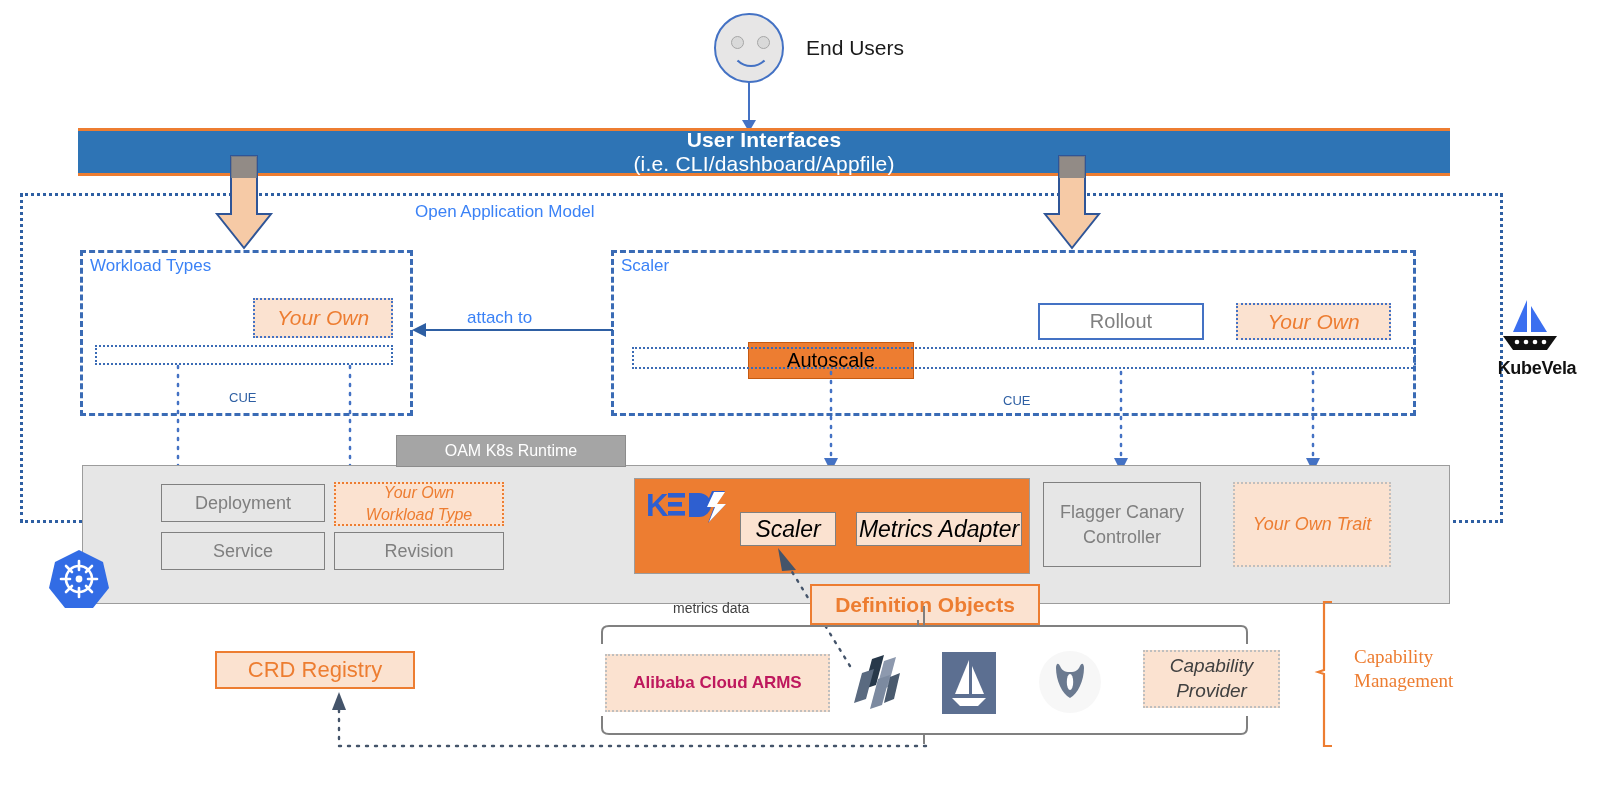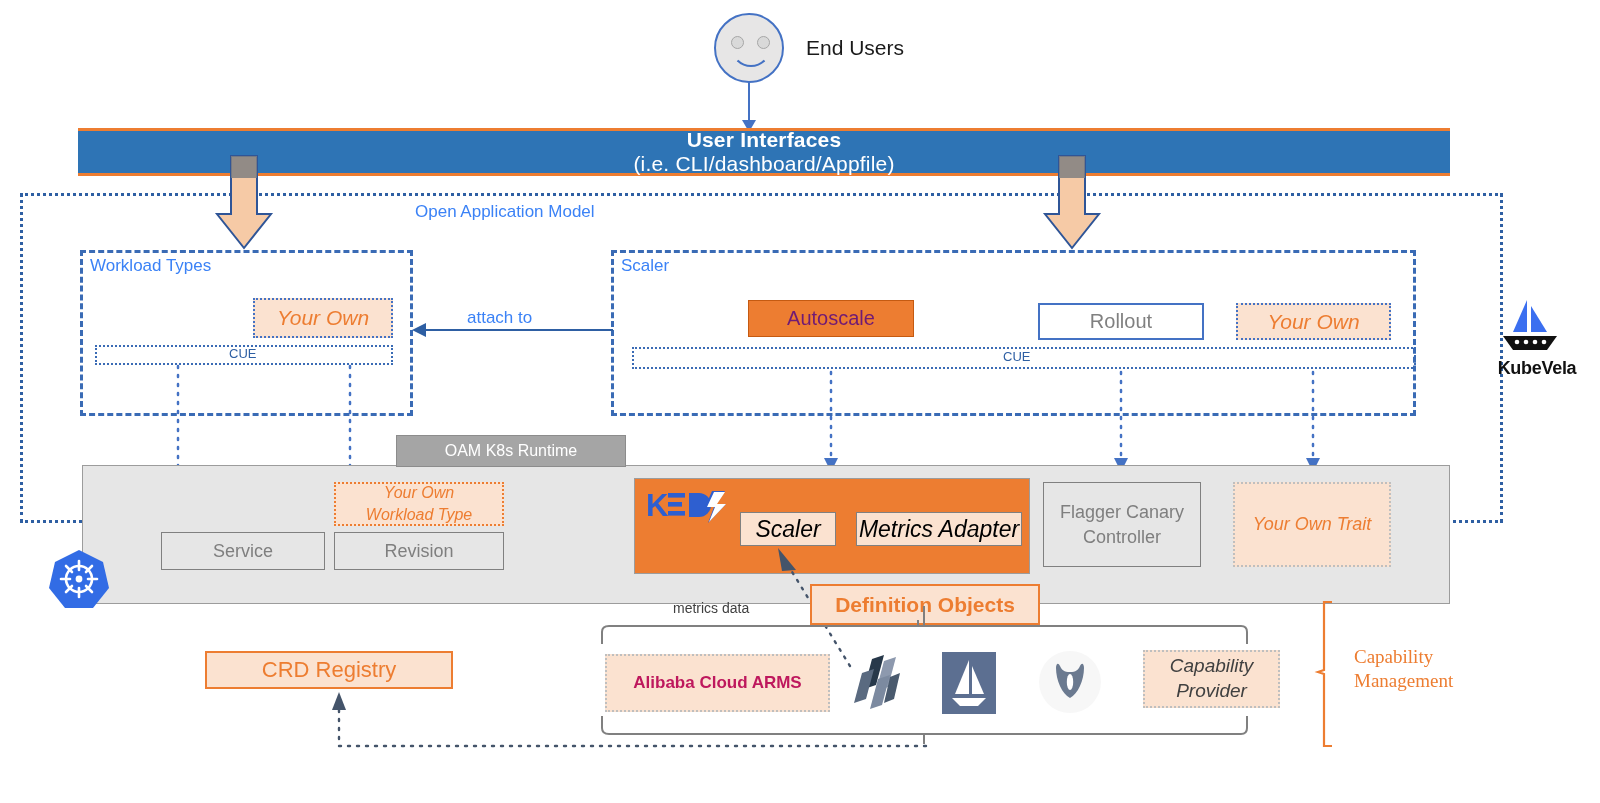--- a/index.html
+++ b/index.html
@@ -19,27 +19,27 @@
   #uibar{background:#2e74b5;border-top:3px solid #ed7d31;border-bottom:3px solid #ed7d31;
          color:#fff;font-size:21px;letter-spacing:.2px;}
   #uibar b{font-weight:bold;}
 
   
   .dotbox-blue{border:3px dotted #2e5fa3;}
   .dashbox-blue{border:3px dashed #3a6bb5;}
   .dotthin-blue{border:2.5px dotted #3a6bb5;}
 
   .lbl-blue{color:#3b82f6;font-size:17px;}
-  .lbl-blue-sm{color:#2e5fa3;font-size:13px;}
+  .lbl-blue-sm{color:#2e5fa3;font-size:13px;margin-top:44px;}
 
   
   .box-solid-blue{border:2px solid #4472c4;background:#fff;color:#808080;font-size:20px;}
   .box-own{border:2.5px dotted #4472c4;background:#fbe2d0;color:#ed7d31;font-size:21px;
            font-style:italic;}
-  .box-orange{background:#ed7d31;border:1px solid #c55a11;color:#701a75;font-size:20px;}
+  .box-orange{background:#ed7d31;border:1px solid #c55a11;color:#000000;font-size:20px;margin-top:42px;}
 
   
   #runtime{background:#e6e6e6;border:1.5px solid #9c9c9c;}
   #runtime-tag{background:#a5a5a5;border:1px solid #8c8c8c;color:#fff;font-size:16px;}
   .box-grey{background:#e6e6e6;border:1.5px solid #808080;color:#7f7f7f;font-size:18px;}
   .box-own-rt{background:#fbe2d0;border:2px dotted #ed7d31;color:#ed7d31;font-size:16px;
               font-style:italic;line-height:1.35;}
   #keda{background:#ed7d31;border:1.5px solid #9c9c9c;}
   .keda-sub{background:#fbe2d0;border:1.5px solid #808080;color:#000;font-size:23px;font-style:italic;}
 
@@ -143,20 +143,21 @@
         <line x1="31" y1="40" x2="31" y2="49"></line>
       <line x1="13" y1="31" x2="22" y2="31"></line>
         <line x1="40" y1="31" x2="49" y2="31"></line>
       <line x1="18" y1="18" x2="24" y2="24"></line>
         <line x1="38" y1="38" x2="44" y2="44"></line>
       <line x1="44" y1="18" x2="38" y2="24"></line>
         <line x1="24" y1="38" x2="18" y2="44"></line>
     </g>
   </svg>
 
+  <div class="abs ctr box-grey" style="left:161px;top:484px;width:164px;height:38px;">Deployment</div>
   <div class="abs ctr box-grey" style="left:161px;top:532px;width:164px;height:38px;">Service</div>
   <div class="abs ctr box-grey" style="left:334px;top:532px;width:170px;height:38px;">Revision</div>
 
   <div class="abs ctr box-own-rt" style="left:334px;top:482px;width:170px;height:44px;flex-direction:column;">
     <span>Your Own</span>
     <span>Workload Type</span>
   </div>
 
   <div class="abs" id="keda" style="left:634px;top:478px;width:396px;height:96px;"></div>
   <svg class="abs" style="left:646px;top:489px;width:104px;height:40px;">
@@ -222,21 +223,21 @@
               flex-direction:column;line-height:1.3;color:#404040;">
     <span>Capability</span>
     <span>Provider</span>
   </div>
 
   <svg class="abs" style="left:600px;top:716px;width:650px;height:28px;">
     <path d="M2,0 L2,12 Q2,18 9,18 L641,18 Q647,18 647,12 L647,0" fill="none" stroke="#808080" stroke-width="2"></path>
     <line x1="324" y1="18" x2="324" y2="28" stroke="#808080" stroke-width="2"></line>
   </svg>
 
-  <div class="abs ctr box-crd" style="left:205px;top:651px;width:248px;height:38px;">CRD Registry</div>
+  <div class="abs ctr box-crd" style="left:215px;top:651px;width:200px;height:38px;">CRD Registry</div>
 
   <svg class="abs" style="left:330px;top:688px;width:600px;height:70px;">
     <path d="M596,58 L9,58 L9,22" fill="none" stroke="#44546a" stroke-width="2.4" stroke-dasharray="2,7" stroke-linecap="round"></path>
     <polygon points="2,22 16,22 9,4" fill="#44546a"></polygon>
   </svg>
 
   <svg class="abs" style="left:1495px;top:298px;width:70px;height:56px;">
     <polygon points="32,2 32,34 18,34" fill="#3b6ff0"></polygon>
     <polygon points="36,8 36,34 52,34" fill="#3b6ff0"></polygon>
     <path d="M8,38 L62,38 L52,52 L18,52 Z" fill="#111111"></path>

